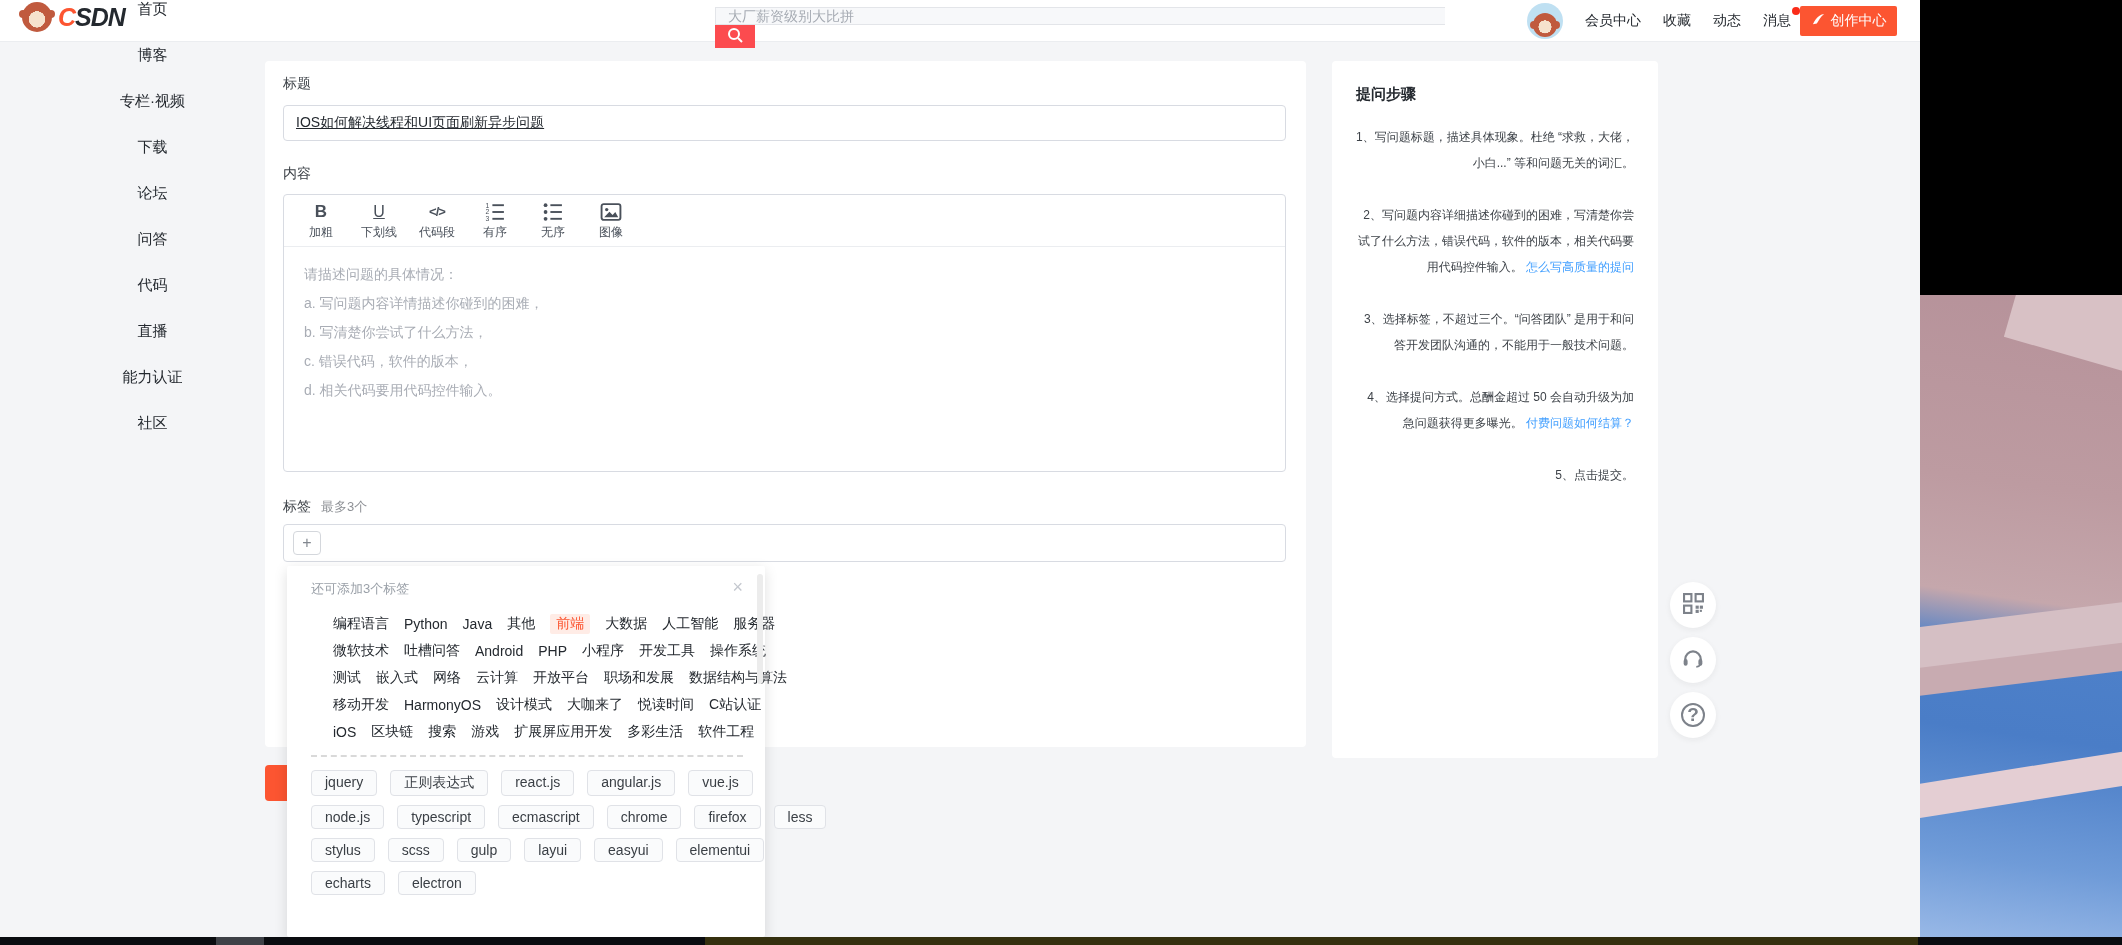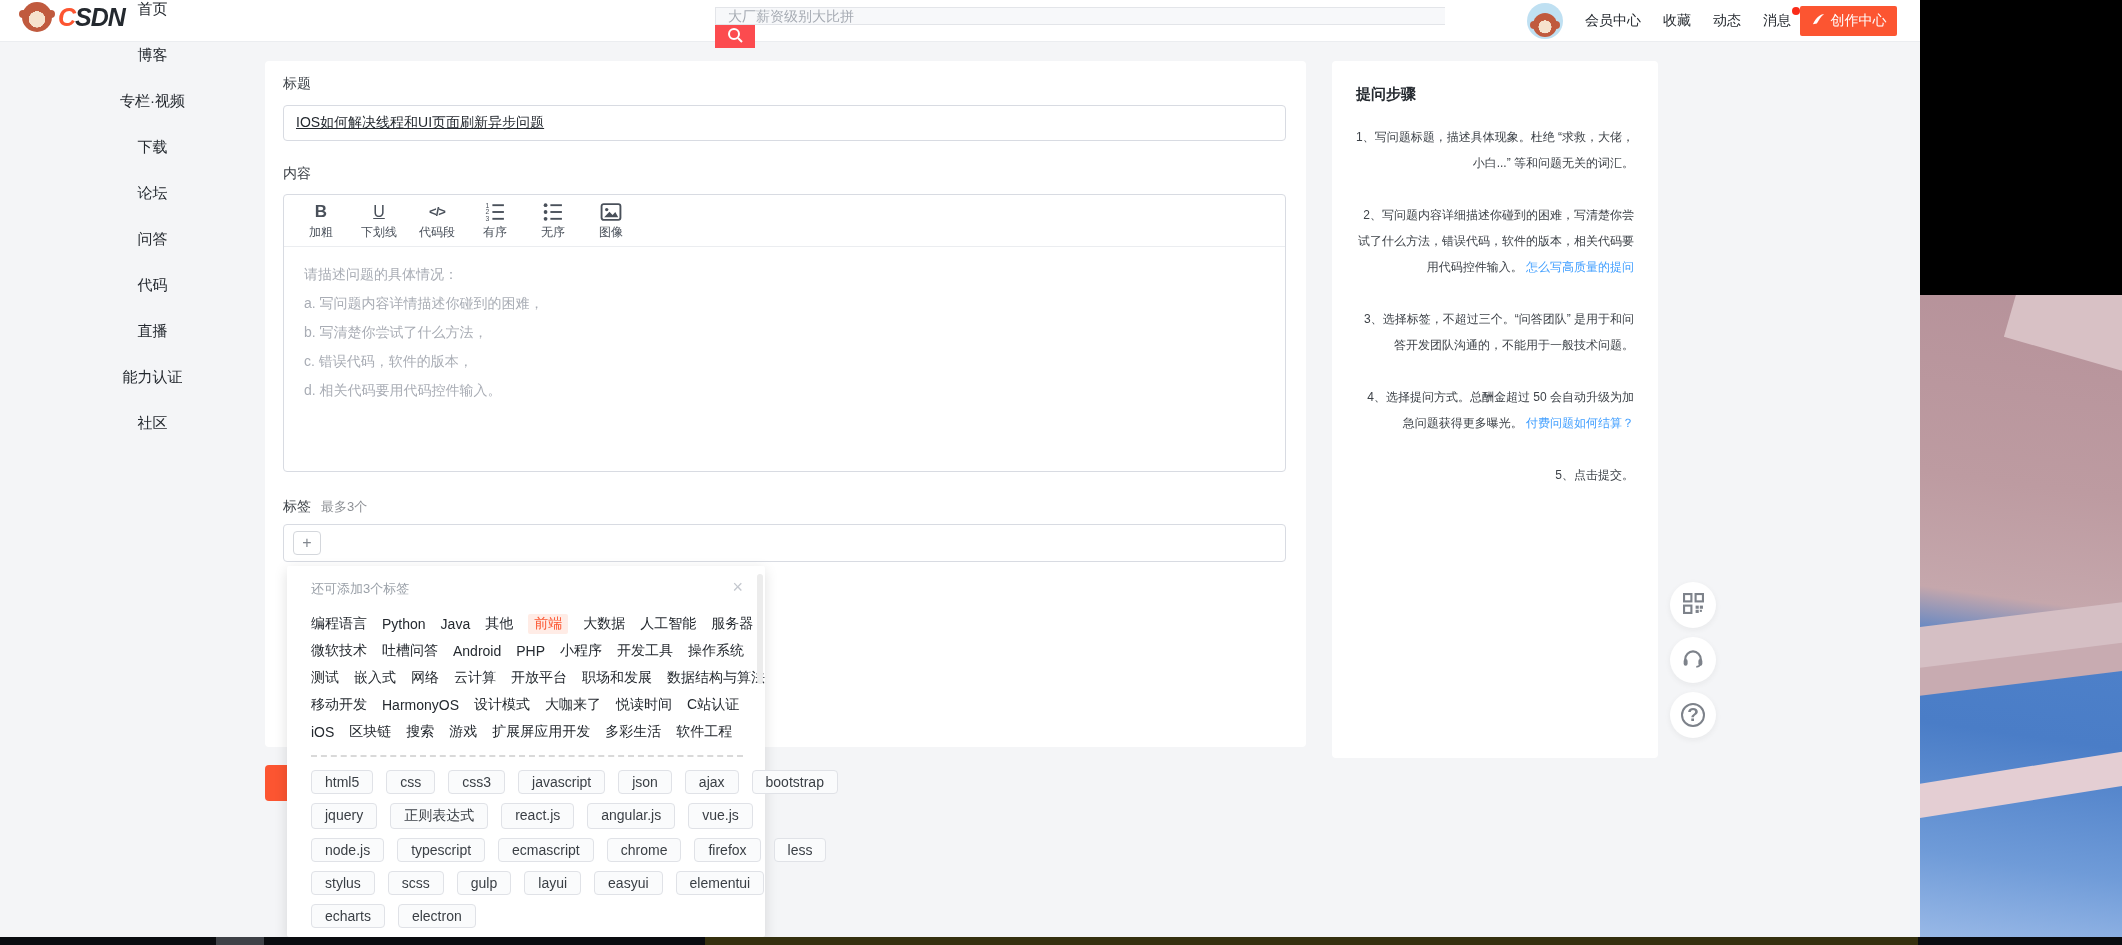--- a/index.html
+++ b/index.html
@@ -54,21 +54,21 @@
     font-size:16px;line-height:22px;text-align:center;cursor:pointer;background:#fff;}
 
   .submit-btn{position:absolute;left:265px;top:723px;width:110px;height:36px;background:#fc5531;border:none;border-radius:4px;z-index:1;cursor:pointer;}
 
   
   .tag-panel{position:absolute;left:287px;top:524px;width:478px;height:371px;background:#fff;border-radius:2px;
     box-shadow:0 4px 14px rgba(0,0,0,.13);z-index:5;padding:14px 22px 0 24px;}
   .panel-head{display:flex;justify-content:space-between;align-items:flex-start;}
   .panel-hint{font-size:13px;color:#9aa0a8;}
   .panel-close{font-size:18px;color:#c4c8cf;line-height:14px;cursor:pointer;}
-  .cat-rows{margin-top:12px;}
+  .cat-rows{margin-top:12px;margin-left:22px;}
   .cat-row{display:flex;align-items:center;gap:15px;height:27px;}
   .cat{font-size:14px;color:#24292f;cursor:pointer;white-space:nowrap;}
   .cat.active{color:#fc5531;background:#ffece6;padding:1px 6px;border-radius:2px;}
   .dash{border-top:2px dashed #d9d9d9;margin:10px 0 13px;}
   .chip-row{display:flex;gap:13px;margin-bottom:9px;}
   .chip{border:1px solid #e0e2e7;background:#fafbfc;border-radius:4px;padding:3px 13px;font-size:14px;color:#3a3f45;cursor:pointer;white-space:nowrap;}
   .scroll-thumb{position:absolute;right:2px;top:8px;width:6px;height:110px;background:#ececec;border-radius:3px;}
 
   
   .sidebar-card{position:absolute;left:1332px;top:19px;width:326px;height:697px;background:#fff;border-radius:4px;padding:24px;}
@@ -284,29 +284,20 @@
             <span class="cat">搜索</span>
             <span class="cat">游戏</span>
             <span class="cat">扩展屏应用开发</span>
             <span class="cat">多彩生活</span>
             <span class="cat">软件工程</span>
           </div>
         </div>
       <div class="dash"></div>
       <div id="chip-rows">
           <div class="chip-row">
-            <span class="chip">html5</span>
-            <span class="chip">css</span>
-            <span class="chip">css3</span>
-            <span class="chip">javascript</span>
-            <span class="chip">json</span>
-            <span class="chip">ajax</span>
-            <span class="chip">bootstrap</span>
-          </div>
-          <div class="chip-row">
             <span class="chip">jquery</span>
             <span class="chip">正则表达式</span>
             <span class="chip">react.js</span>
             <span class="chip">angular.js</span>
             <span class="chip">vue.js</span>
           </div>
           <div class="chip-row">
             <span class="chip">node.js</span>
             <span class="chip">typescript</span>
             <span class="chip">ecmascript</span>

